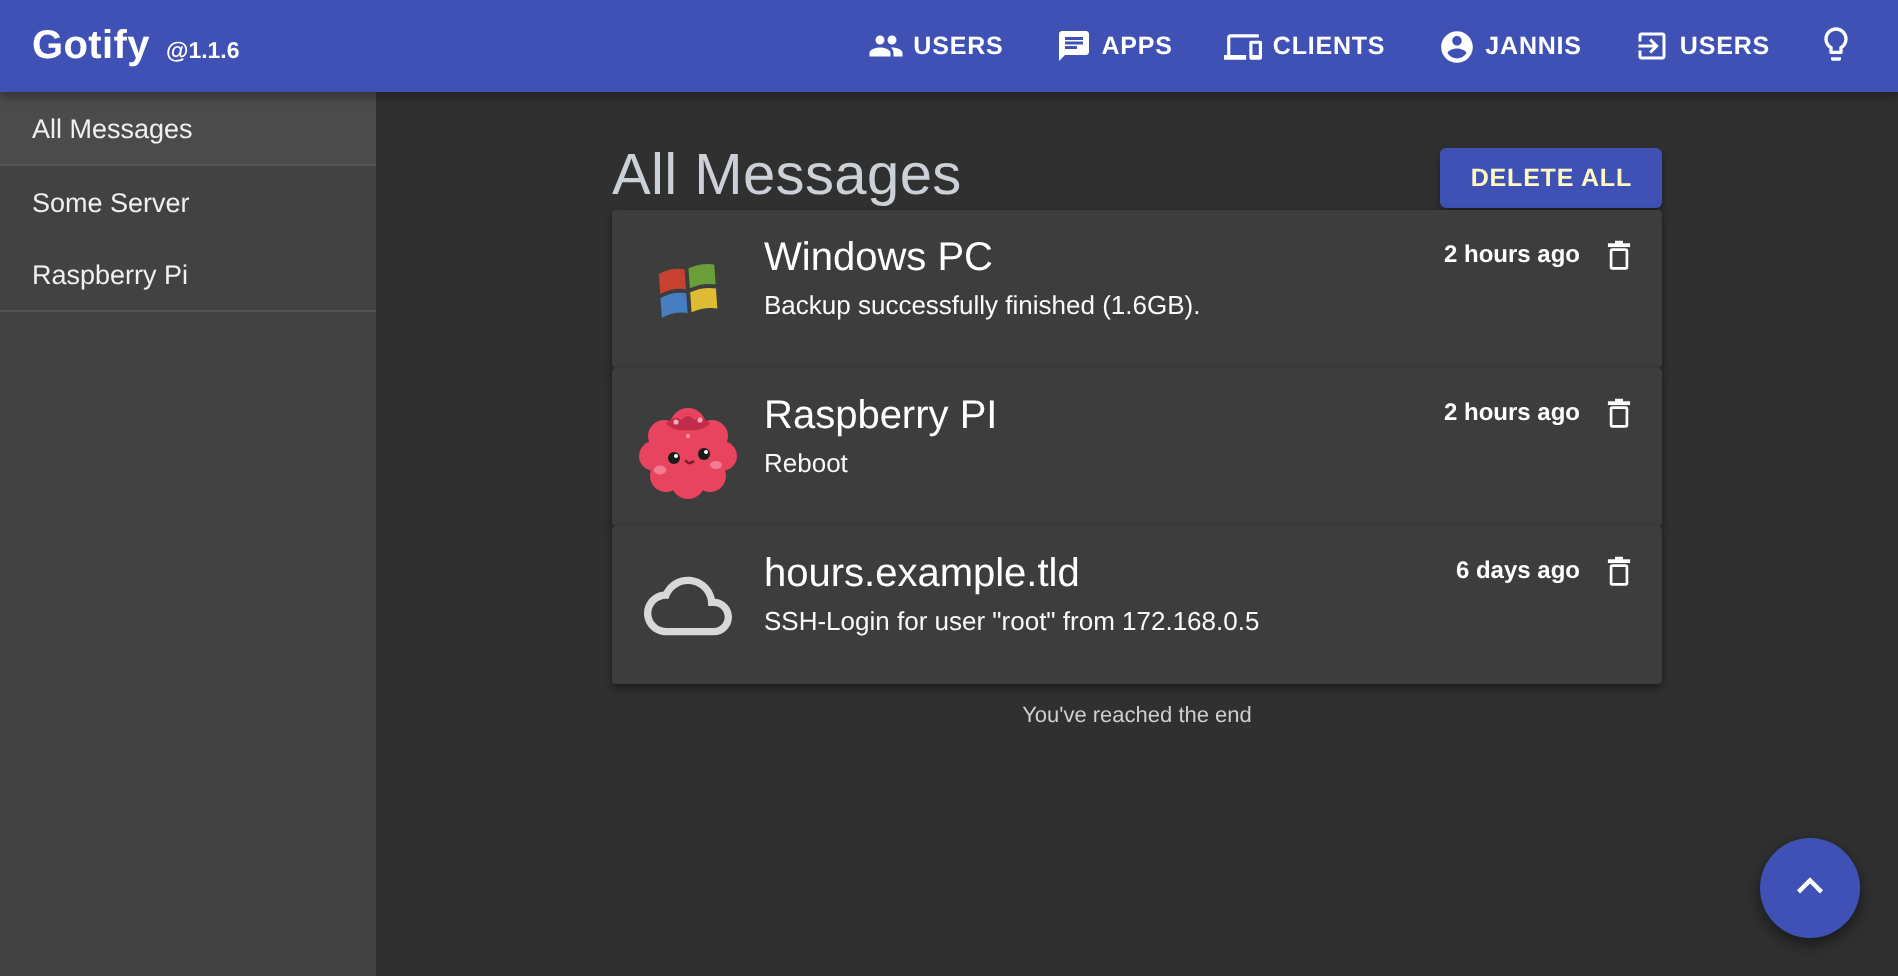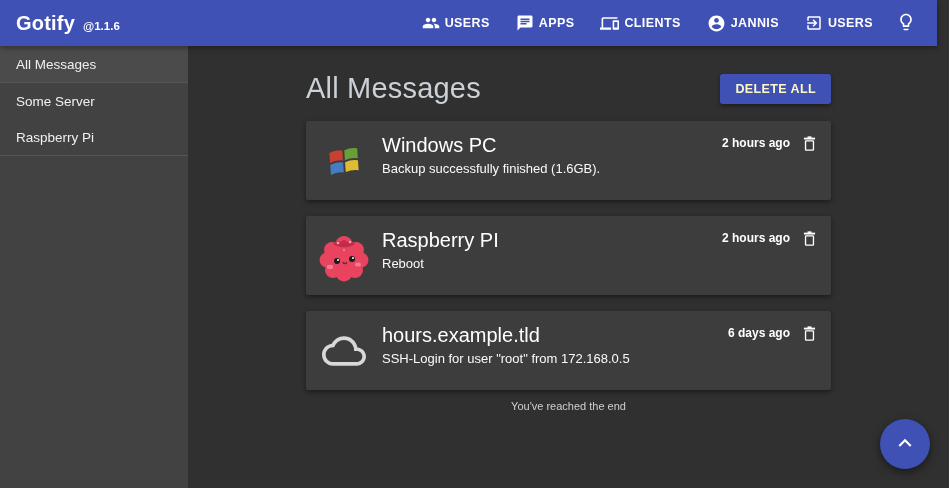--- a/index.html
+++ b/index.html
@@ -8,21 +8,21 @@
     --sidebar:#424242;
     --sidebar-selected:#4b4b4b;
     --card:#3d3d3d;
     --heading:#ccd1d7;
   }
   *{box-sizing:border-box;margin:0;padding:0;font-family:"Liberation Sans","DejaVu Sans",sans-serif;}
   html,body{width:949px;height:488px;overflow:hidden;background:var(--background);}
   button{background:none;border:none;cursor:pointer;color:inherit;}
 
   
-  .navbar{position:absolute;top:0;left:0;right:12px;height:46px;background:var(--accent);
+  .navbar{position:absolute;top:0;left:0;right:0;height:46px;background:var(--accent);
     display:flex;align-items:center;box-shadow:0 2px 5px rgba(0,0,0,.35);z-index:20;color:#fff;}
   .brand{display:flex;align-items:baseline;padding-left:16px;}
   .brand-title{font-size:20px;font-weight:700;letter-spacing:.2px;}
   .brand-version{font-size:11.5px;font-weight:700;margin-left:8px;}
   .nav-items{margin-left:auto;display:flex;align-items:center;height:100%;}
   .nav-item{display:flex;align-items:center;gap:5px;padding:0 13px;height:100%;color:#fff;
     font-size:12.5px;font-weight:700;letter-spacing:.4px;}
   .nav-item svg{display:block;}
   .theme-toggle{padding:0 15px 0 10px;margin-right:6px;display:flex;align-items:center;height:100%;}
 
@@ -34,21 +34,21 @@
   .side-divider{height:1px;background:rgba(255,255,255,.10);}
 
   
   .main{position:absolute;top:46px;left:188px;right:0;bottom:0;}
   .content{width:525px;margin:0 auto;}
   .head-row{display:flex;justify-content:space-between;align-items:center;margin-top:26px;}
   .page-title{font-size:29px;font-weight:400;color:var(--heading);letter-spacing:.2px;}
   .delete-all{background:var(--accent);color:#fef9c3;font-size:12.5px;font-weight:700;
     letter-spacing:.4px;padding:8px 15px;border-radius:3px;box-shadow:0 2px 4px rgba(0,0,0,.4);}
 
-  .card{position:relative;background:var(--card);border-radius:2px;height:79px;margin-top:16px;
+  .card{position:relative;background:var(--card);border-radius:2px;height:79px;
     box-shadow:0 2px 5px rgba(0,0,0,.45);display:flex;align-items:flex-start;}
   .card-icon{width:76px;height:79px;display:flex;align-items:center;justify-content:center;flex:none;}
   .card-body{padding-top:13px;}
   .card-title{color:#fff;font-size:20px;font-weight:400;line-height:23px;}
   .card-text{color:#fafafa;font-size:13px;margin-top:4px;}
   .card-meta{position:absolute;top:13px;right:12px;display:flex;align-items:flex-start;gap:10px;}
   .time{color:#fff;font-size:12px;font-weight:600;line-height:19px;}
   .trash-btn{display:flex;align-items:center;padding:0;}
 
   .end-text{text-align:center;color:#cfcfcf;font-size:11px;margin-top:10px;}

